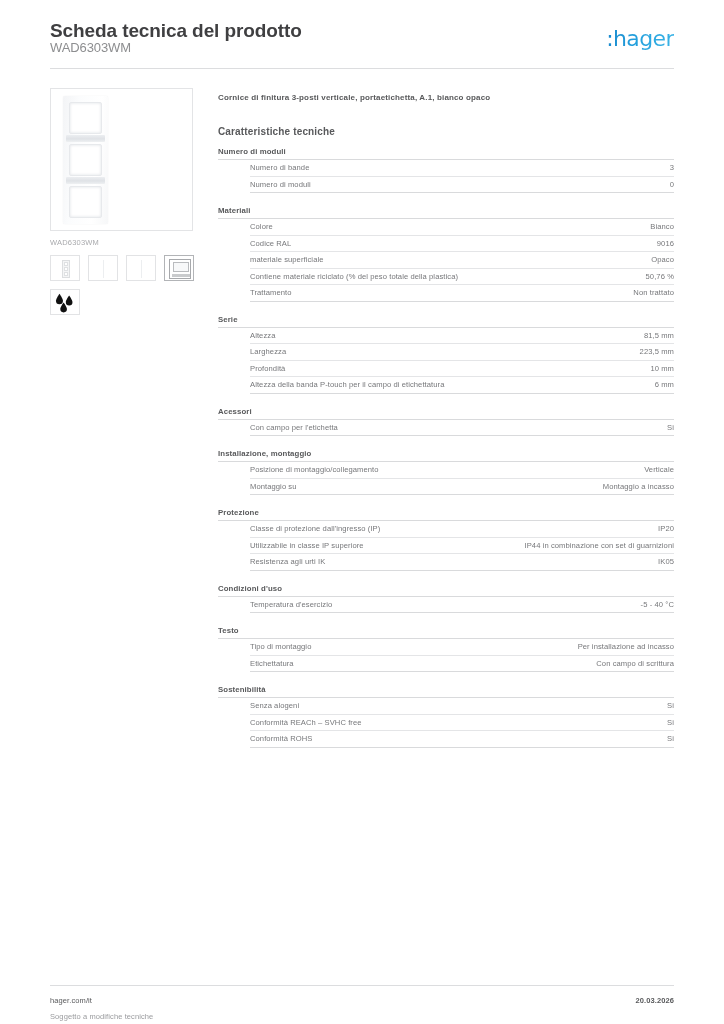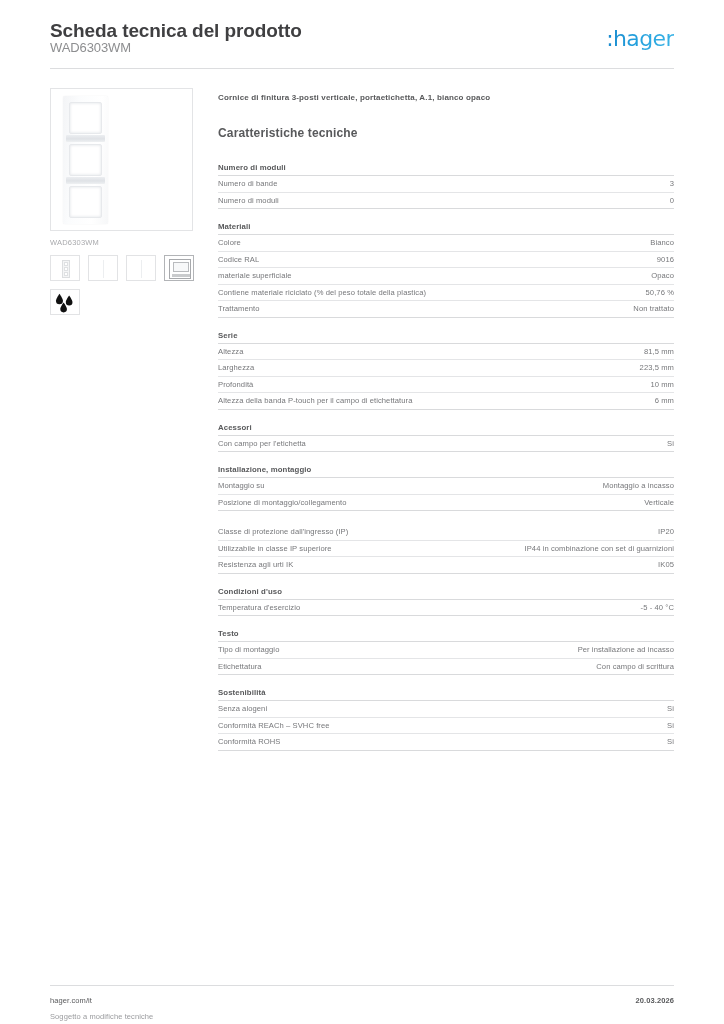--- a/index.html
+++ b/index.html
@@ -199,44 +199,45 @@
   }
   .prod-desc {
     font-size: 8px;
     font-weight: bold;
     color: #58595b;
     letter-spacing: 0.15px;
     line-height: 12px;
     margin: 0 0 22px 0;
   }
   .spec-title {
-    font-size: 12px;
+    font-size: 10px;
     font-weight: bold;
     color: #58595b;
     letter-spacing: 0.15px;
-    margin: 0 0 23px 0;
+    margin: 0 0 10px 0;
   }
   .section { margin-bottom: 13px; }
   .section-head {
     font-size: 7.8px;
     font-weight: bold;
     color: #58595b;
     letter-spacing: 0.1px;
     padding-bottom: 3px;
     border-bottom: 1px solid #d9dadc;
   }
   .row {
     display: flex;
     justify-content: space-between;
     align-items: flex-start;
     border-bottom: 1px solid #e4e5e7;
     padding: 3px 0 2.5px 0;
     font-size: 7.6px;
     letter-spacing: 0.08px;
     line-height: 10px;
+    margin-left: 32px;
   }
   .row:last-child { border-bottom: 1px solid #d9dadc; }
   .row .label { color: #76777a; white-space: nowrap; }
   .row .value { color: #76777a; text-align: right; white-space: nowrap; padding-left: 10px; }
 
   
   .footer-rule {
     position: absolute;
     left: 50px;
     top: 985px;
@@ -372,29 +373,30 @@
         <div class="section">
           <div class="section-head">Acessori</div>
           <div class="row">
             <span class="label">Con campo per l'etichetta</span>
             <span class="value">Si</span>
           </div>
         </div>
         <div class="section">
           <div class="section-head">Installazione, montaggio</div>
           <div class="row">
+            <span class="label">Posizione di montaggio/collegamento</span>
+            <span class="value">Verticale</span>
+          </div>
+          <div class="row">
             <span class="label">Montaggio su</span>
             <span class="value">Montaggio a incasso</span>
           </div>
-          <div class="row">
-            <span class="label">Posizione di montaggio/collegamento</span>
-            <span class="value">Verticale</span>
-          </div>
-        </div>
-        <div class="section">
+        </div>
+        <div class="section">
+          <div class="section-head">Protezione</div>
           <div class="row">
             <span class="label">Classe di protezione dall'ingresso (IP)</span>
             <span class="value">IP20</span>
           </div>
           <div class="row">
             <span class="label">Utilizzabile in classe IP superiore</span>
             <span class="value">IP44 in combinazione con set di guarnizioni</span>
           </div>
           <div class="row">
             <span class="label">Resistenza agli urti IK</span>

